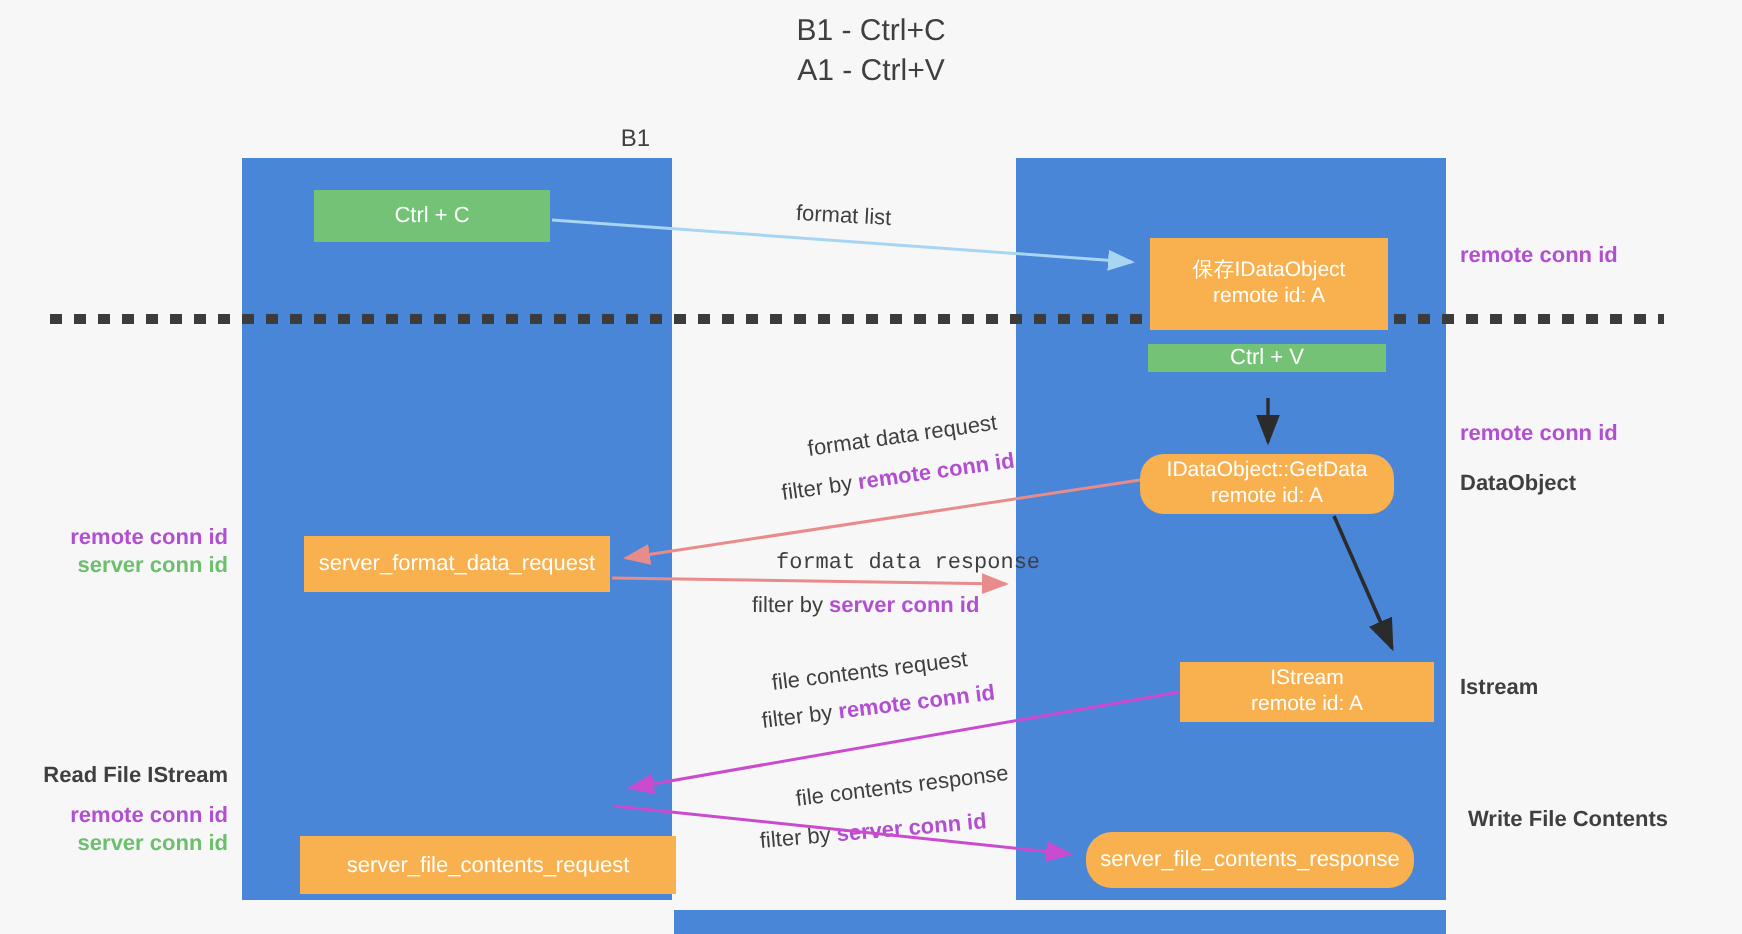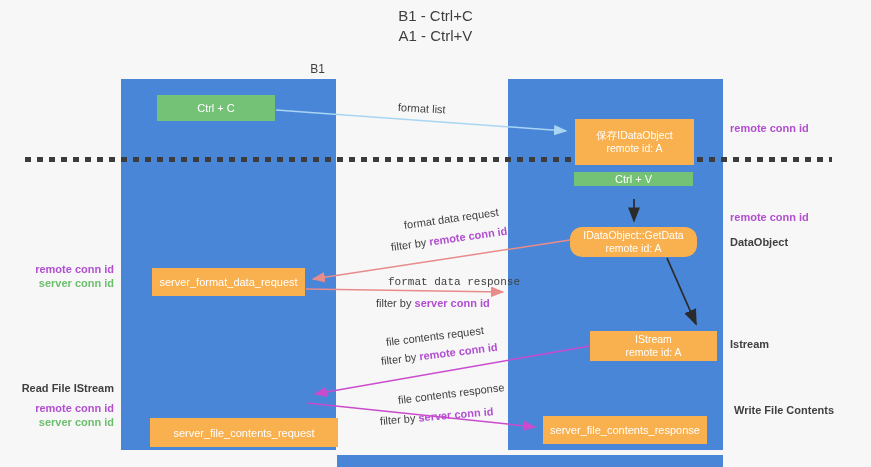--- a/index.html
+++ b/index.html
@@ -66,21 +66,21 @@
   <div class="abs box box-orange two-line" style="left:590px;top:331px;width:127px;height:30px;">
     <span>IStream</span>
     <span>remote id: A</span>
   </div>
   <div class="abs box box-orange" style="left:152px;top:268px;width:153px;height:28px;">
     <span>server_format_data_request</span>
   </div>
   <div class="abs box box-orange" style="left:150px;top:383px;width:188px;height:29px;margin-top:35px;">
     <span>server_file_contents_request</span>
   </div>
-  <div class="abs box box-orange" style="left:543px;top:416px;width:164px;height:28px;">
+  <div class="abs box box-orange" style="left:543px;top:416px;width:164px;height:28px;border-radius:13px;">
     <span>server_file_contents_response</span>
   </div>
 
   <div class="abs ann purple" style="left:730px;top:122px;">remote conn id</div>
   <div class="abs ann purple" style="left:730px;top:211px;">remote conn id</div>
   <div class="abs ann dark" style="left:730px;top:236px;">DataObject</div>
   <div class="abs ann dark" style="left:730px;top:338px;">Istream</div>
   <div class="abs ann dark" style="left:734px;top:404px;">Write File Contents</div>
 
   <div class="abs ann purple left-col" style="top:263px;">remote conn id</div>

